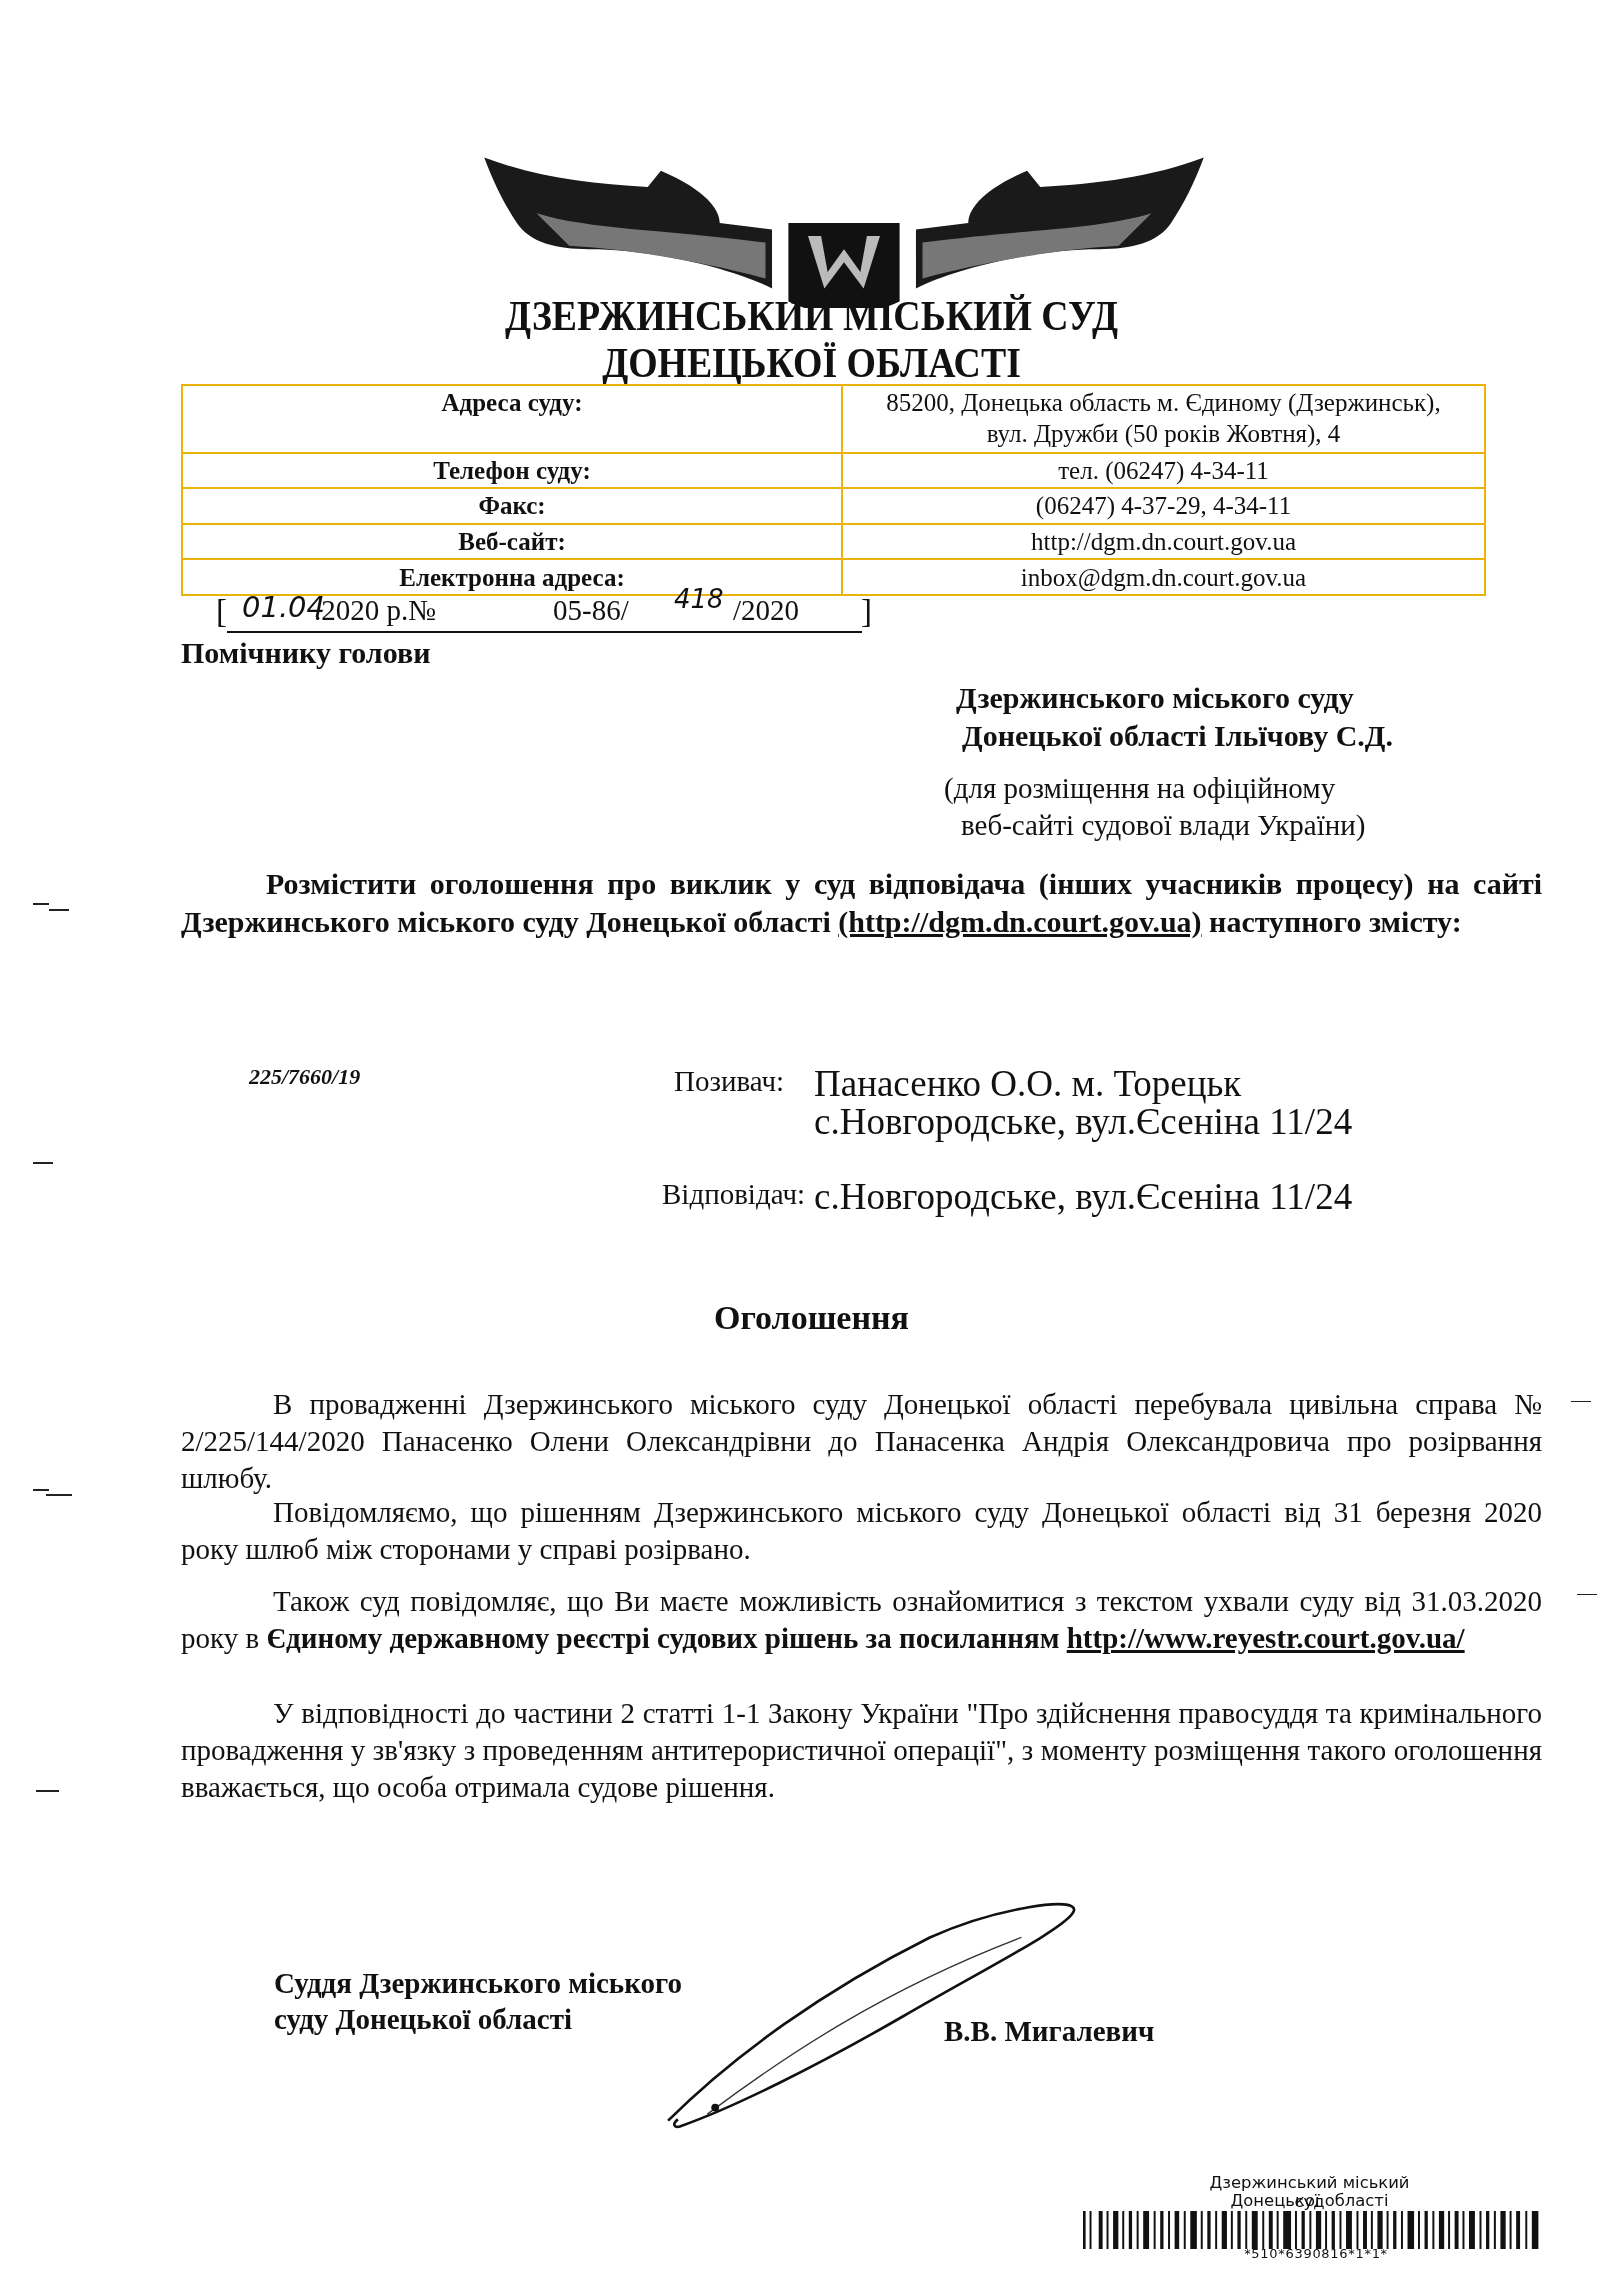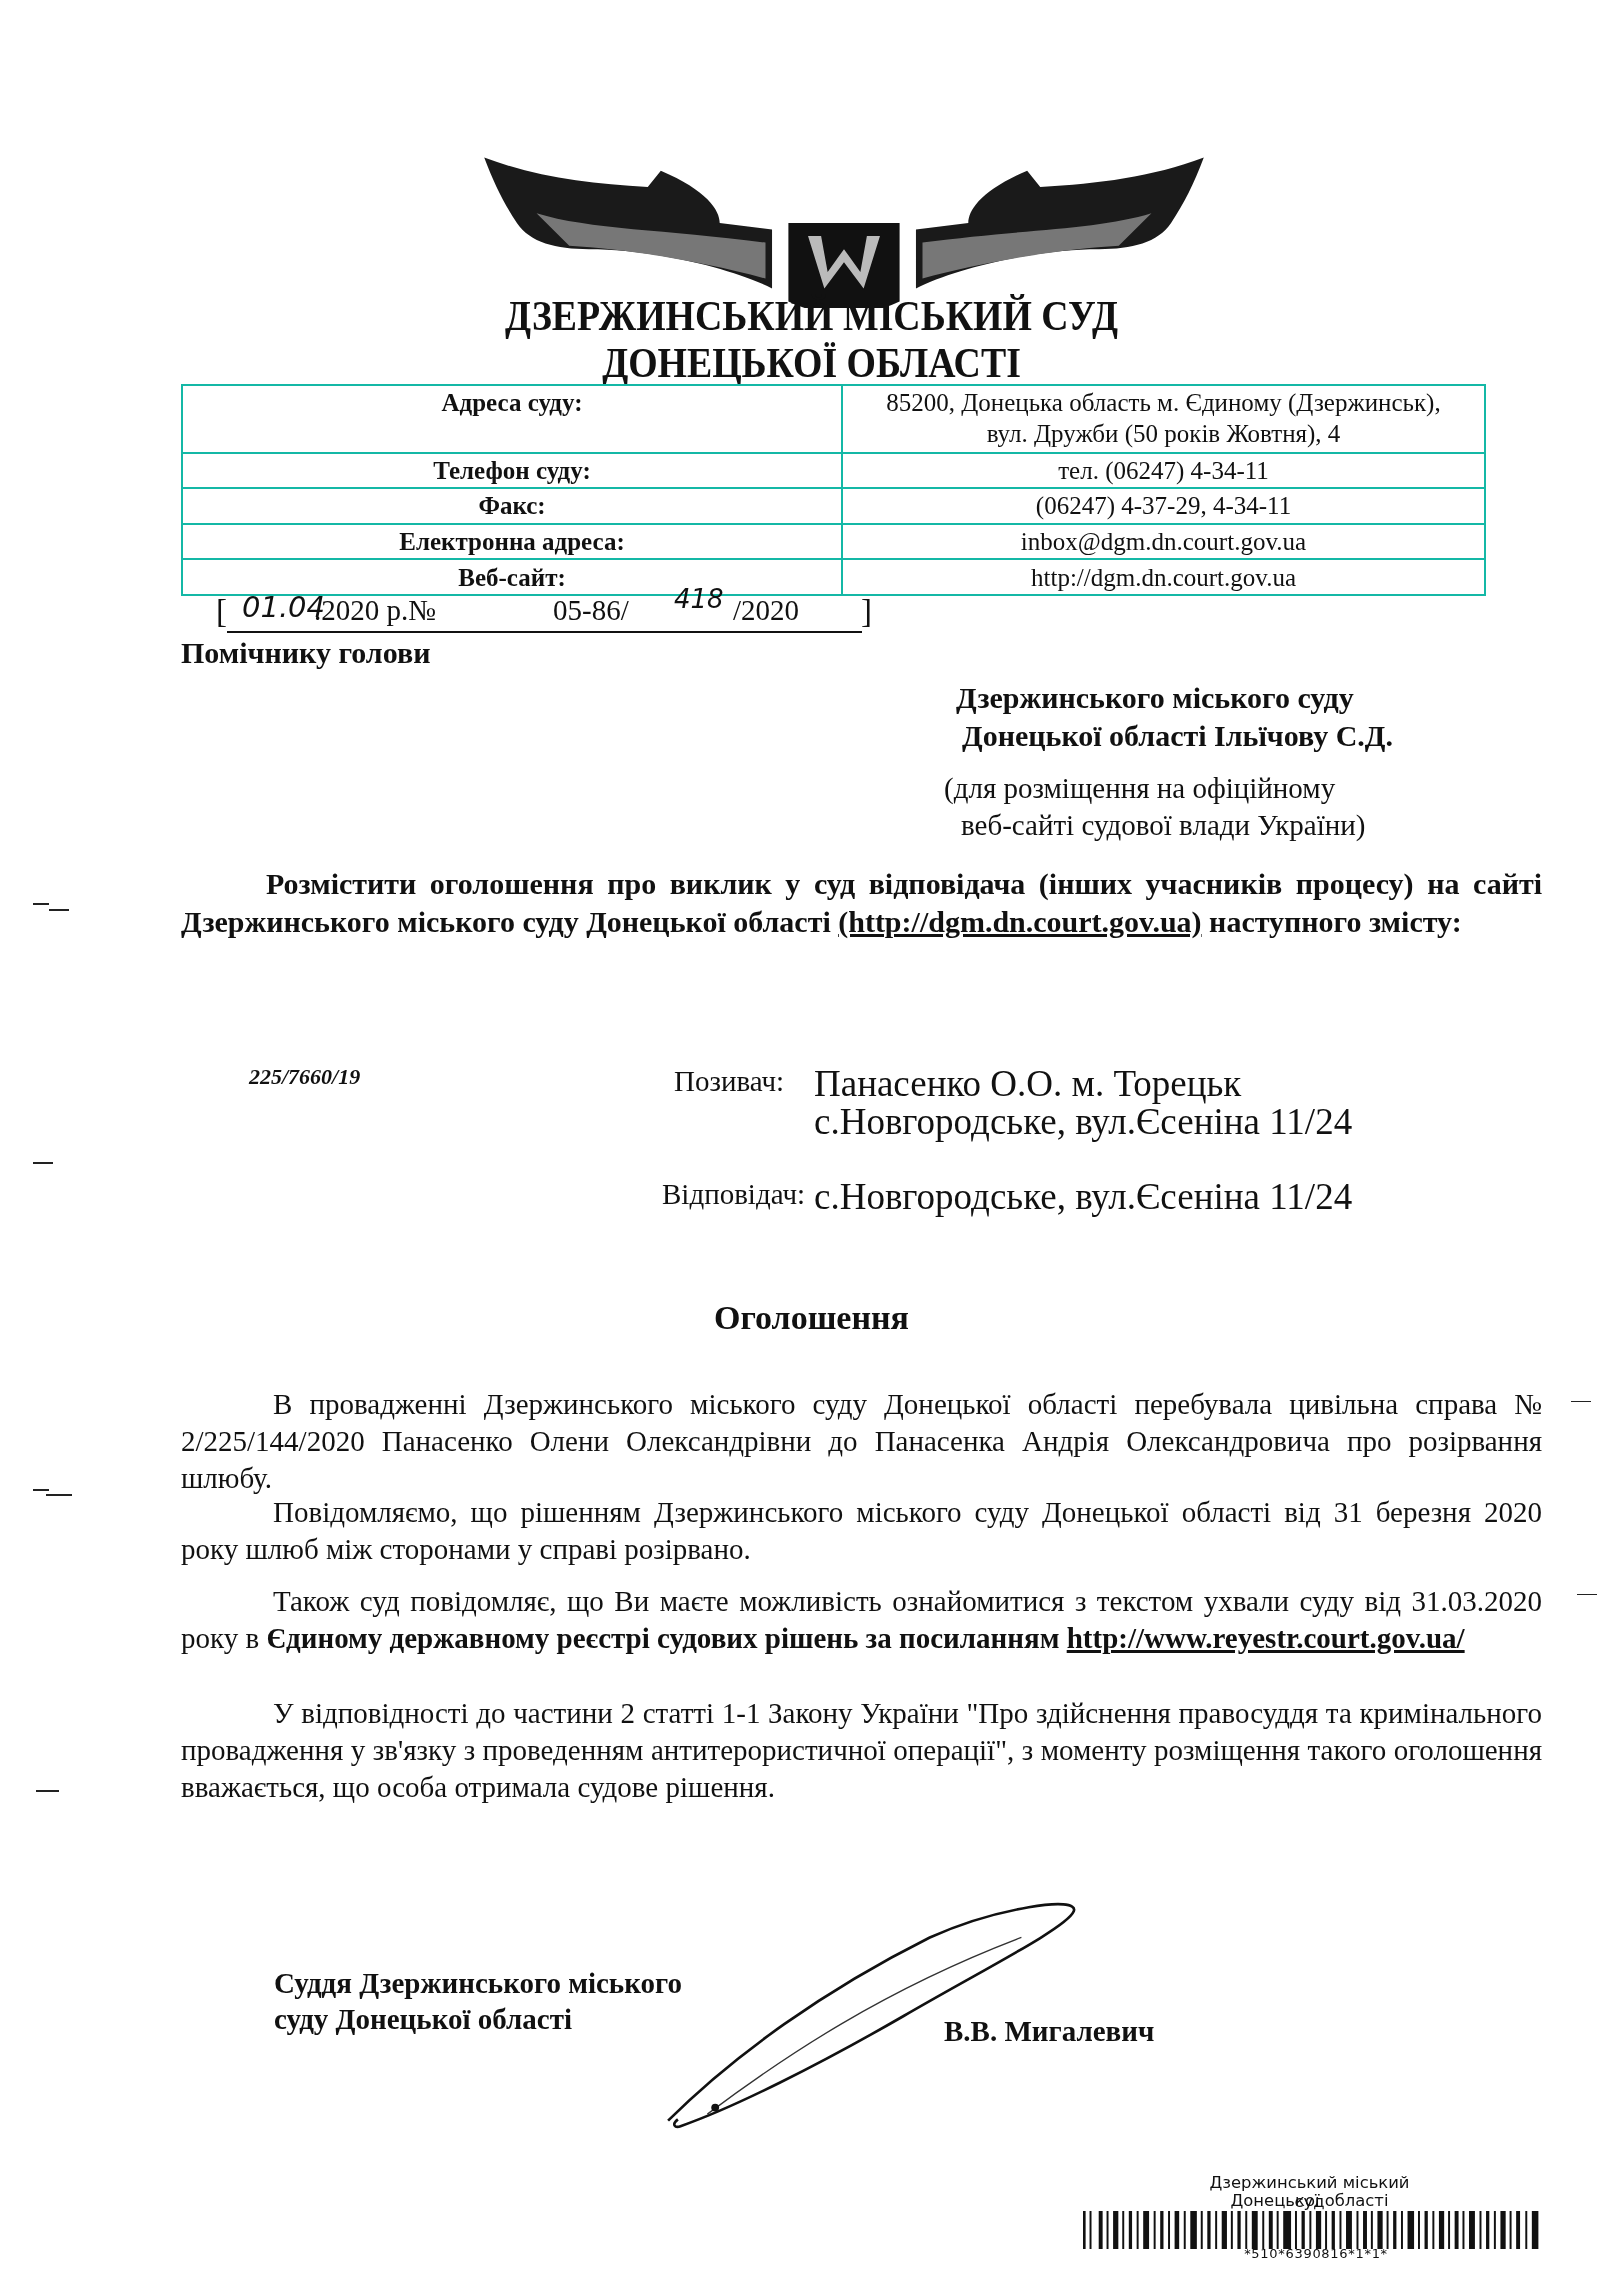--- a/index.html
+++ b/index.html
@@ -22,21 +22,21 @@
   #court-title-1 { top: 292px; }
   #court-title-2 { top: 339px; }
 
   
   #contact-table {
     left: 181px; top: 384px; width: 1305px;
     border-collapse: collapse; border: 2.6px solid #111;
     font-size: 25px; table-layout: fixed;
   }
   #contact-table td {
-    border: 2px solid #14b8a6; padding: 1.3px 6.5px; vertical-align: top;
+    border: 2px solid #eab308; padding: 1.3px 6.5px; vertical-align: top;
     text-align: center; line-height: 31px;
   }
   #contact-table td.label { width: 645px; font-weight: bold; }
   #contact-table tr.r-addr td { height: 63px; }
   #contact-table tr.r-small td { height: 29px; }
 
   
   #ref-line { left: 216px; top: 593px; width: 628px; height: 41px; font-size: 29px; }
   #ref-line .bracket { position: absolute; top: 0; font-size: 33px; }
   #ref-date-hand { position: absolute; left: 26px; top: -2.6px; font-style: italic; font-family: "DejaVu Sans", sans-serif; font-size: 29px; }
@@ -129,26 +129,26 @@
   </tr>
   <tr class="r-small">
     <td class="label">Телефон суду:</td>
     <td>тел. (06247) 4-34-11</td>
   </tr>
   <tr class="r-small">
     <td class="label">Факс:</td>
     <td>(06247) 4-37-29, 4-34-11</td>
   </tr>
   <tr class="r-small">
+    <td class="label">Веб-сайт:</td>
+    <td>http://dgm.dn.court.gov.ua</td>
+  </tr>
+  <tr class="r-small">
     <td class="label">Електронна адреса:</td>
     <td>inbox@dgm.dn.court.gov.ua</td>
-  </tr>
-  <tr class="r-small">
-    <td class="label">Веб-сайт:</td>
-    <td>http://dgm.dn.court.gov.ua</td>
   </tr>
 </tbody>
   </table>
 
 <div id="ref-line" class="abs">
   <span class="bracket" style="left:0">[</span>
   <span id="ref-date-hand">01.04</span>
   <span id="ref-date-rest">.2020 р.№</span>
   <span id="ref-num">05-86/</span>
   <span id="ref-num-hand">418</span>

